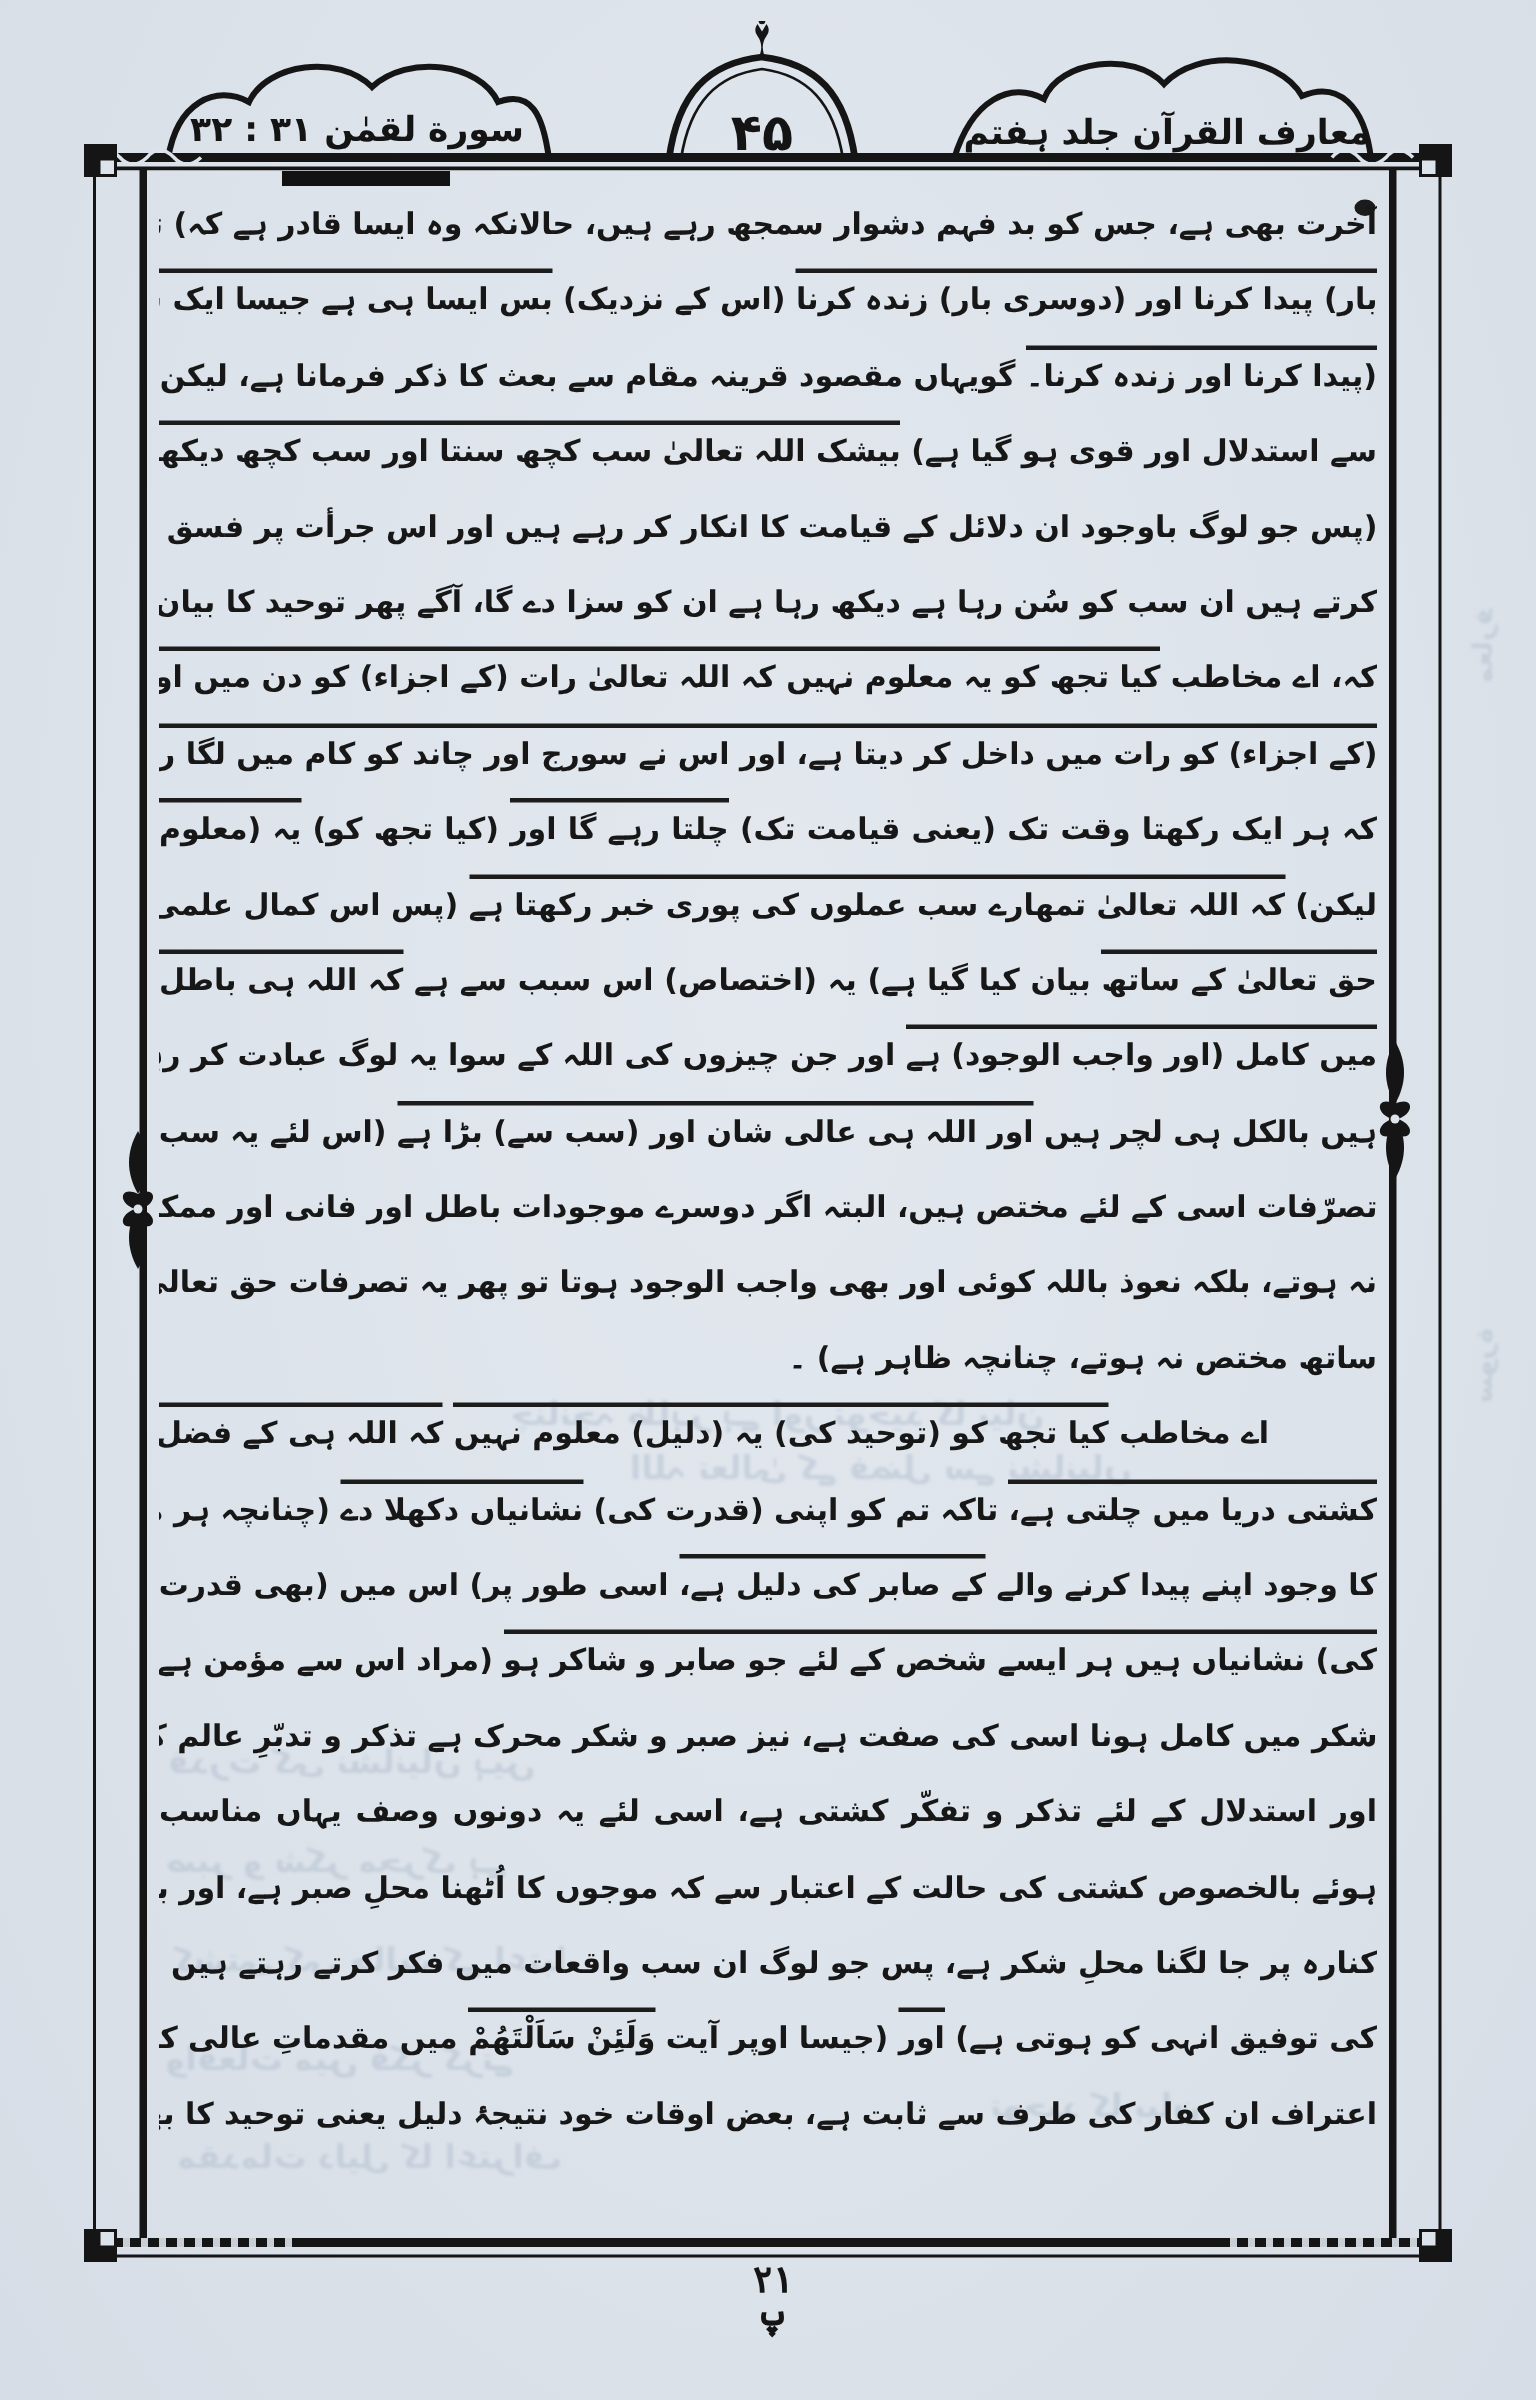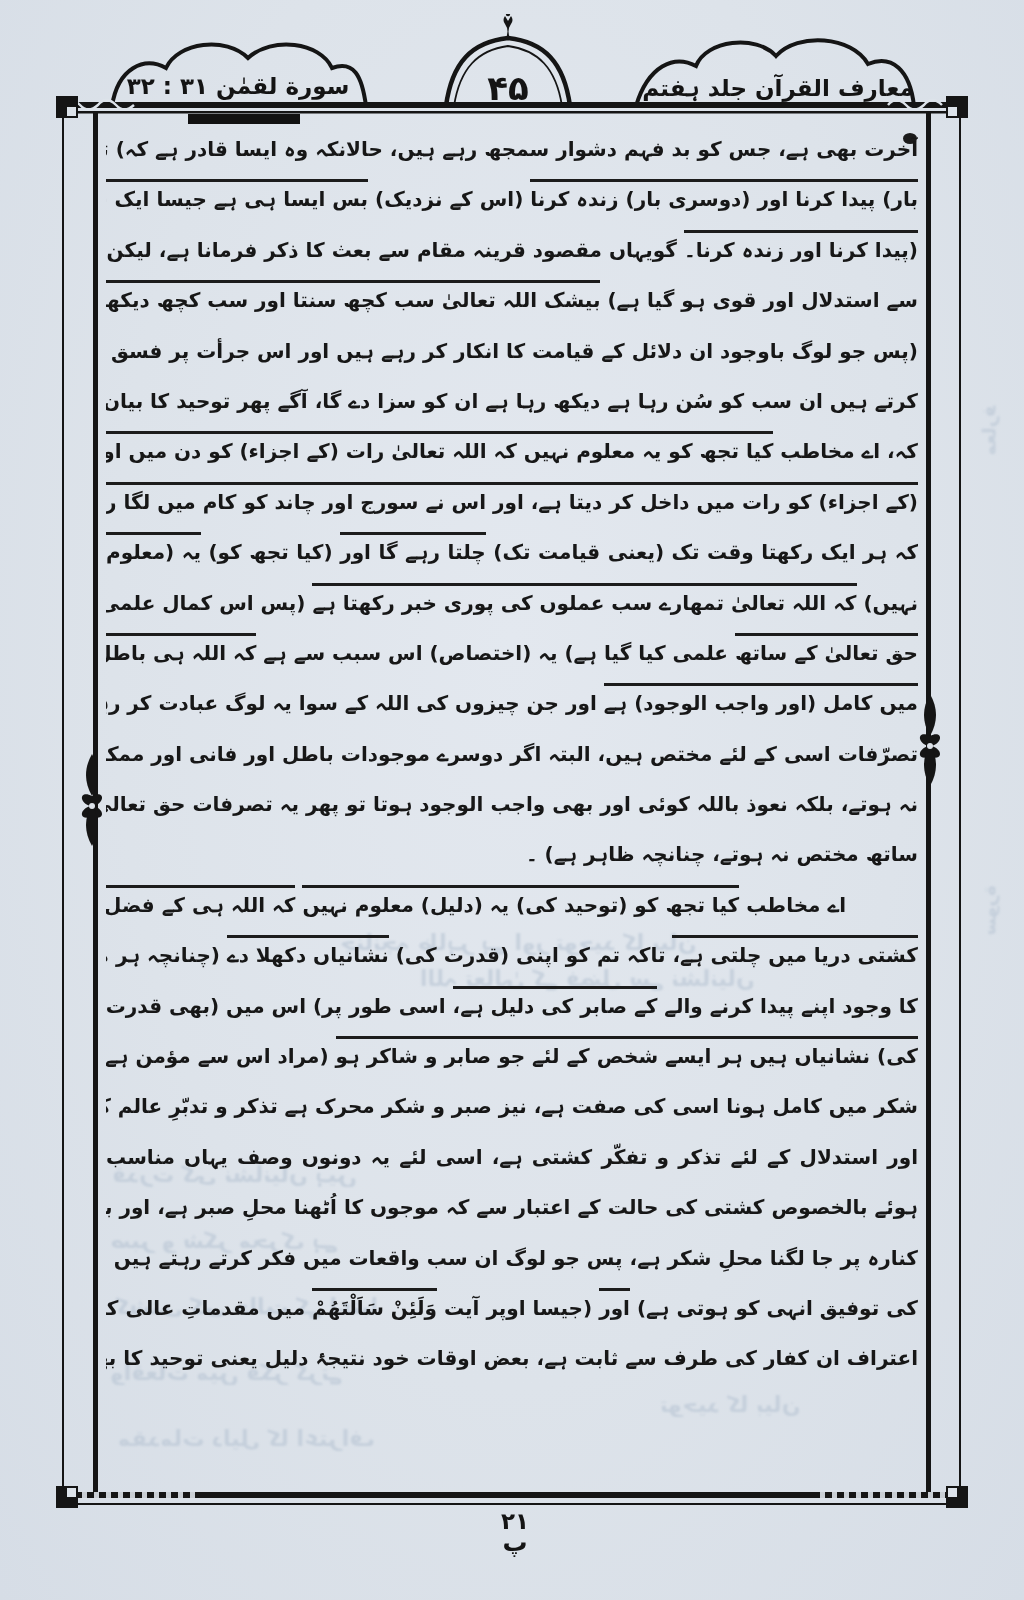--- a/index.html
+++ b/index.html
@@ -38,21 +38,21 @@
     height:50.4px;line-height:50.4px;font-size:20px;font-weight:700;
     direction:rtl;text-align:justify;text-align-last:justify;
     overflow:hidden;white-space:nowrap;color:#171717;
   }
   .line.indent{padding-right:72px;}
   .line.short{text-align-last:right;}
   .seg{display:inline;}
   .seg.ov{border-top:3px solid #1c1c1c;padding-top:5px;}
   
   .signature{position:absolute;left:480px;top:1508px;width:70px;text-align:center;
-    font-weight:700;color:#141414;direction:rtl;}
+    font-weight:700;color:#141414;direction:rtl;font-family:Liberation Serif, serif;}
   .signature .num{font-size:23px;line-height:26px;display:block;}
   .signature .letter{font-size:25px;line-height:26px;display:block;margin-top:-4px;}
   
   .artifact-bar{position:absolute;left:188px;top:114px;width:112px;height:10px;background:#121212;}
   .artifact-blob{position:absolute;left:903px;top:133px;width:14px;height:11px;background:#1b1b1b;border-radius:50%;}
   .ghost{
     position:absolute;direction:rtl;color:#b7c4d3;opacity:.6;
     filter:blur(1.2px);transform:scaleX(-1);
     font-size:22px;font-weight:700;white-space:nowrap;overflow:hidden;
   }
@@ -146,23 +146,24 @@
   <div id="text-block">
       <div class="line"><span class="seg">آخرت بھی ہے، جس کو بد فہم دشوار سمجھ رہے ہیں، حالانکہ وہ ایسا قادر ہے کہ) تم سب کا (پہلی</span> </div>
       <div class="line"><span class="seg ov">بار) پیدا کرنا اور (دوسری بار) زندہ کرنا</span> <span class="seg">(اس کے نزدیک)</span> <span class="seg ov">بس ایسا ہی ہے جیسا ایک شخص کا</span> </div>
       <div class="line"><span class="seg ov">(پیدا کرنا اور زندہ کرنا۔</span> <span class="seg">گویہاں مقصود قرینہ مقام سے بعث کا ذکر فرمانا ہے، لیکن ذکر خلق</span> </div>
       <div class="line"><span class="seg">سے استدلال اور قوی ہو گیا ہے)</span> <span class="seg ov">بیشک اللہ تعالیٰ سب کچھ سنتا اور سب کچھ دیکھتا ہے،</span> </div>
       <div class="line"><span class="seg">(پس جو لوگ باوجود ان دلائل کے قیامت کا انکار کر رہے ہیں اور اس جرأت پر فسق و فجور</span> </div>
       <div class="line"><span class="seg">کرتے ہیں ان سب کو سُن رہا ہے دیکھ رہا ہے ان کو سزا دے گا، آگے پھر توحید کا بیان ہے؛</span> </div>
       <div class="line"><span class="seg">کہ، اے مخاطب</span> <span class="seg ov">کیا تجھ کو یہ معلوم نہیں کہ اللہ تعالیٰ رات (کے اجزاء) کو دن میں اور دن</span> </div>
       <div class="line"><span class="seg ov">(کے اجزاء) کو رات میں داخل کر دیتا ہے، اور اس نے سورج اور چاند کو کام میں لگا رکھا ہے</span> </div>
       <div class="line"><span class="seg">کہ ہر ایک رکھتا وقت تک (یعنی قیامت تک)</span> <span class="seg ov">چلتا رہے گا اور</span> <span class="seg">(کیا تجھ کو)</span> <span class="seg ov">یہ (معلوم</span> </div>
-      <div class="line"><span class="seg">نہیں)</span> <span class="seg ov">کہ اللہ تعالیٰ تمھارے سب عملوں کی پوری خبر رکھتا ہے</span> <span class="seg">(پس اس کمال علمی و عقلی</span> </div>
-      <div class="line"><span class="seg ov">حق تعالیٰ کے ساتھ</span> <span class="seg">علمی کیا گیا ہے) یہ (اختصاص) اس سبب سے ہے</span> <span class="seg ov">کہ اللہ ہی باطل</span> </div>
+      <div class="line"><span class="seg">لیکن)</span> <span class="seg ov">کہ اللہ تعالیٰ تمھارے سب عملوں کی پوری خبر رکھتا ہے</span> <span class="seg">(پس اس کمال علمی و عقلی</span> </div>
+      <div class="line"><span class="seg ov">حق تعالیٰ کے ساتھ</span> <span class="seg">بیان کیا گیا ہے) یہ (اختصاص) اس سبب سے ہے</span> <span class="seg ov">کہ اللہ ہی باطل</span> </div>
       <div class="line"><span class="seg ov">میں کامل (اور واجب الوجود) ہے</span> <span class="seg">اور جن چیزوں کی اللہ کے سوا یہ لوگ عبادت کر رہے</span> </div>
+      <div class="line"><span class="seg">ہیں بالکل ہی لچر ہیں</span> <span class="seg ov">اور اللہ ہی عالی شان اور (سب سے) بڑا ہے</span> <span class="seg">(اس لئے یہ سب</span> </div>
       <div class="line"><span class="seg">تصرّفات اسی کے لئے مختص ہیں، البتہ اگر دوسرے موجودات باطل اور فانی اور ممکن</span> </div>
       <div class="line"><span class="seg">نہ ہوتے، بلکہ نعوذ باللہ کوئی اور بھی واجب الوجود ہوتا تو پھر یہ تصرفات حق تعالیٰ کے</span> </div>
       <div class="line short"><span class="seg">ساتھ مختص نہ ہوتے، چنانچہ ظاہر ہے) ۔</span> </div>
       <div class="line indent"><span class="seg">اے مخاطب</span> <span class="seg ov">کیا تجھ کو (توحید کی) یہ (دلیل) معلوم نہیں</span> <span class="seg ov">کہ اللہ ہی کے فضل سے</span> </div>
       <div class="line"><span class="seg ov">کشتی دریا میں چلتی ہے،</span> <span class="seg">تاکہ تم کو اپنی (قدرت کی)</span> <span class="seg ov">نشانیاں دکھلا دے</span> <span class="seg">(چنانچہ ہر ممکن</span> </div>
       <div class="line"><span class="seg">کا وجود اپنے پیدا کرنے والے</span> <span class="seg ov">کے صابر کی دلیل ہے،</span> <span class="seg">اسی طور پر) اس میں (بھی قدرت</span> </div>
       <div class="line"><span class="seg ov">کی) نشانیاں ہیں ہر ایسے شخص کے لئے جو صابر و شاکر ہو</span> <span class="seg">(مراد اس سے مؤمن ہے کہ صبر</span> </div>
       <div class="line"><span class="seg">شکر میں کامل ہونا اسی کی صفت ہے، نیز صبر و شکر محرک ہے تذکر و تدبّرِ عالم کو</span> </div>
       <div class="line"><span class="seg">اور استدلال کے لئے تذکر و تفکّر کشتی ہے، اسی لئے یہ دونوں وصف یہاں مناسب</span> </div>
       <div class="line"><span class="seg">ہوئے بالخصوص کشتی کی حالت کے اعتبار سے کہ موجوں کا اُٹھنا محلِ صبر ہے، اور بسلامت</span> </div>

